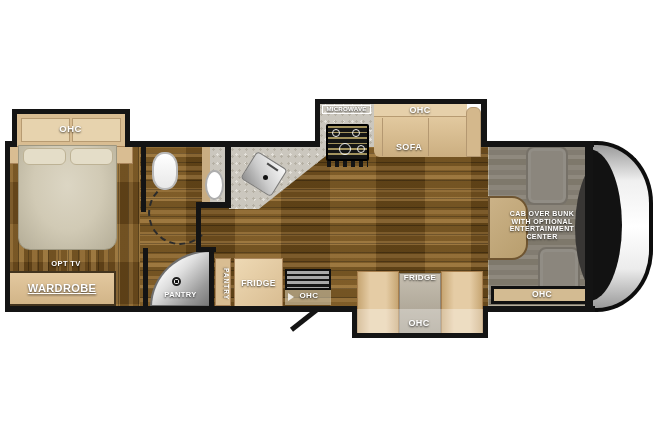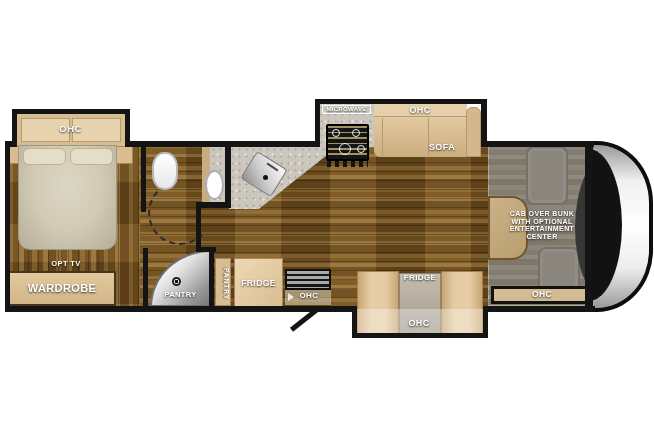--- a/index.html
+++ b/index.html
@@ -49,21 +49,21 @@
   <div class="tan" style="left:8px;top:146px;width:12px;height:18px;z-index:2;"></div>
   <div class="tan" style="left:116px;top:146px;width:17px;height:18px;z-index:2;"></div>
   <div style="left:18px;top:145px;width:99px;height:105px;z-index:2;
        background:radial-gradient(ellipse at 50% 38%, #dcd6c4 0%, #d1cab5 50%, #b4ad97 100%);
        border:1px solid #9d9781;border-radius:0 0 12px 12px;"></div>
   <div style="left:23px;top:148px;width:43px;height:17px;background:#e4ddc8;border:1px solid #bdb295;border-radius:6px;z-index:2;"></div>
   <div style="left:70px;top:148px;width:43px;height:17px;background:#e4ddc8;border:1px solid #bdb295;border-radius:6px;z-index:2;"></div>
   <div class="lbl" style="left:38px;top:260px;width:56px;font-size:7.5px;">OPT TV</div>
   <div style="left:8px;top:271px;width:108px;height:35px;z-index:2;
        background:linear-gradient(180deg,#e3c89f,#d2b588);border:2px solid #43341e;"></div>
-  <div class="lbl" style="left:8px;top:282px;width:108px;font-size:11px;">WARDROBE</div>
+  <div class="lbl" style="left:8px;top:282px;width:108px;font-size:11px;text-decoration:underline;">WARDROBE</div>
 
   <div style="left:152px;top:152px;width:26px;height:38px;z-index:2;
        background:linear-gradient(180deg,#ffffff,#e8e8e8);border:2px solid #b9b9b9;border-radius:12px/15px;"></div>
   <div style="left:202px;top:146px;width:8px;height:60px;background:#c9ad82;z-index:2;"></div>
   <div class="speckle" style="left:210px;top:146px;width:19px;height:60px;z-index:2;"></div>
   <div style="left:205px;top:170px;width:19px;height:30px;z-index:2;
        background:#fff;border:2px solid #aeaeae;border-radius:50%;"></div>
   <div style="left:148px;top:181px;width:64px;height:64px;z-index:2;
        border:2px dashed #2b2b2b;border-radius:50%;border-top-color:transparent;border-right-color:transparent;"></div>
 
@@ -99,21 +99,21 @@
   <div style="left:327px;top:161px;width:41px;height:6px;z-index:2;
        background:repeating-linear-gradient(90deg,#141414 0 4px,transparent 4px 8px);"></div>
 
   <div style="left:374px;top:104px;width:93px;height:13px;background:#e6d0aa;border-bottom:1px solid #b79b72;z-index:2;"></div>
   <div class="lbl" style="left:395px;top:106px;width:50px;font-size:9px;">OHC</div>
   <div style="left:374px;top:117px;width:107px;height:40px;z-index:2;
        background:linear-gradient(180deg,#e2c99f,#cbae80);border-radius:0 0 6px 6px;"></div>
   <div style="left:428px;top:118px;width:1px;height:38px;background:#b49871;z-index:2;"></div>
   <div style="left:382px;top:118px;width:1px;height:38px;background:#b49871;z-index:2;"></div>
   <div style="left:466px;top:107px;width:15px;height:50px;background:#d4b88c;border:1px solid #b49871;border-radius:6px 6px 0 0;z-index:2;"></div>
-  <div class="lbl" style="left:417px;top:143px;width:50px;font-size:9px;">SOFA</div>
+  <div class="lbl" style="left:384px;top:143px;width:50px;font-size:9px;">SOFA</div>
 
   <div style="left:285px;top:269px;width:46px;height:21px;z-index:2;border:2px solid #0e0e0e;
        background:repeating-linear-gradient(180deg,#a8a8a8 0 2.5px,#161616 2.5px 5.2px);"></div>
   <div style="left:285px;top:290px;width:46px;height:15px;background:rgba(228,218,192,.55);z-index:3;"></div>
   <div style="left:288px;top:293px;width:0;height:0;z-index:7;
        border-left:6px solid rgba(255,255,255,.8);border-top:4px solid transparent;border-bottom:4px solid transparent;"></div>
   <div class="lbl" style="left:287px;top:292px;width:44px;font-size:8px;">OHC</div>
   <div style="left:288px;top:317px;width:33px;height:5px;background:#141414;transform:rotate(-38deg);z-index:6;"></div>
 
   <div style="left:357px;top:271px;width:42px;height:63px;z-index:2;border:1px solid #a8804f;

